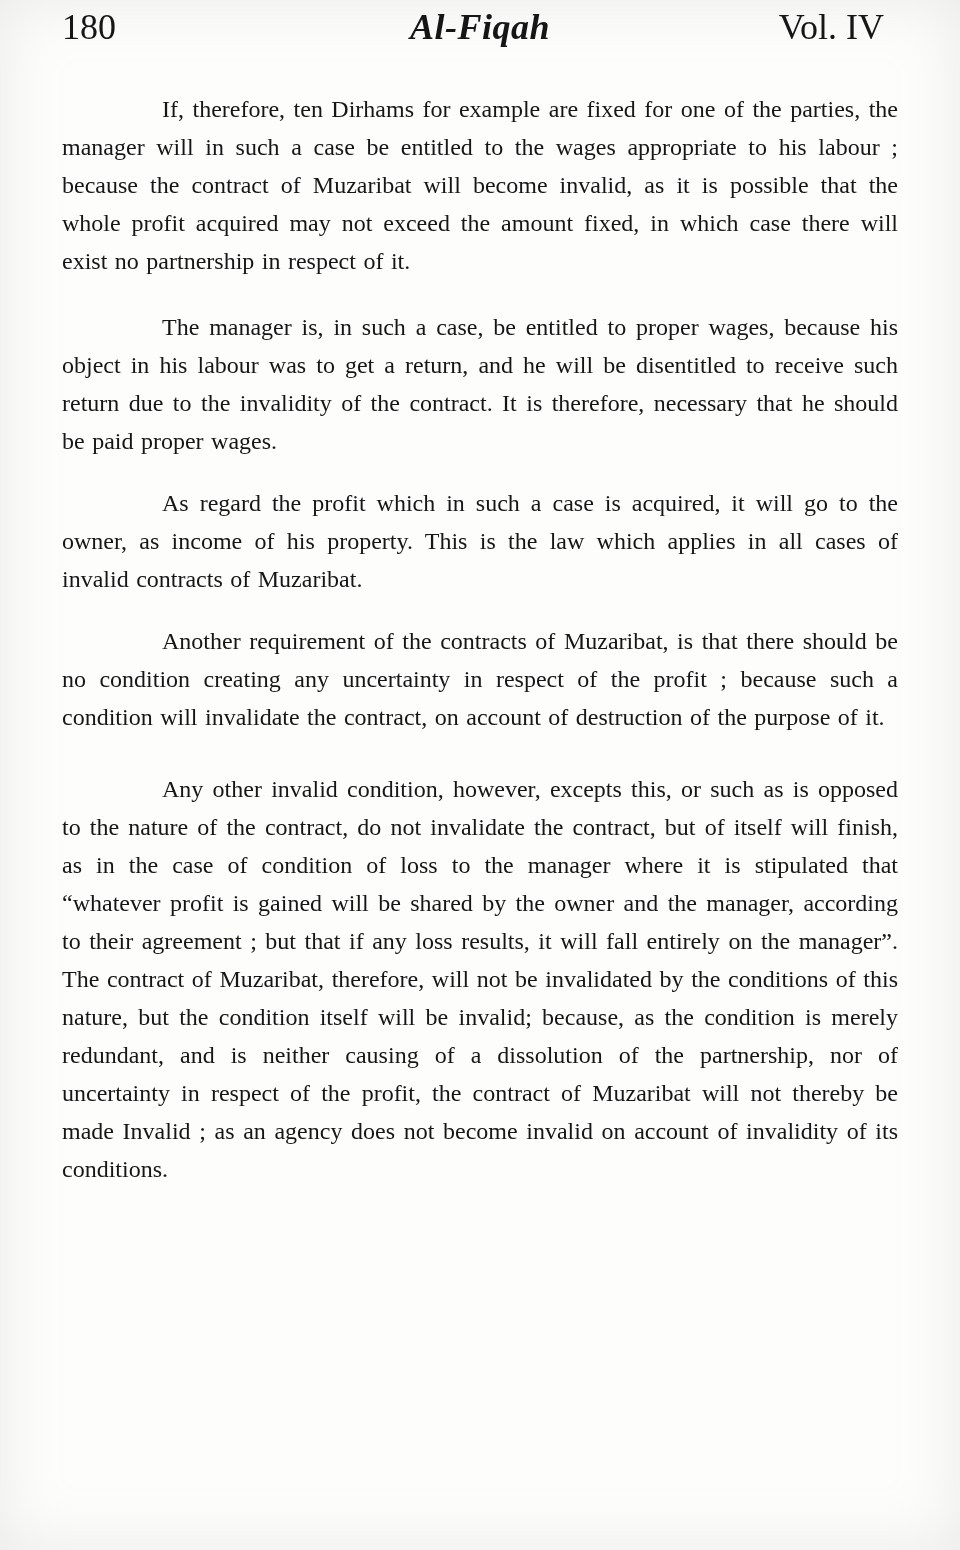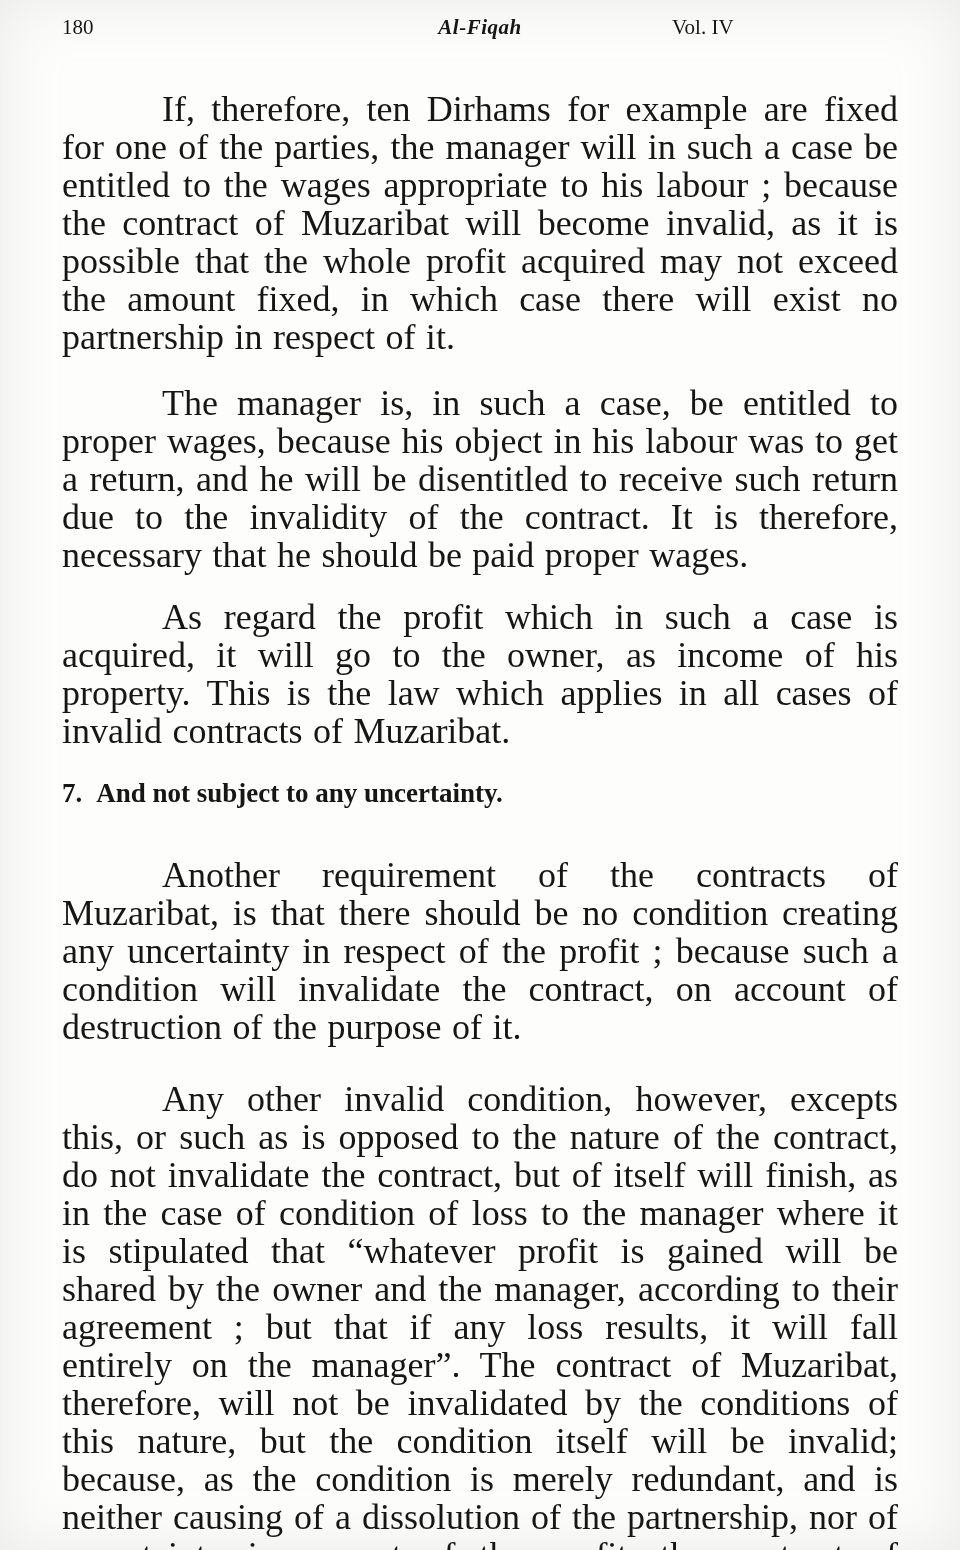--- a/index.html
+++ b/index.html
@@ -17,30 +17,30 @@
     box-shadow: inset 0 0 60px rgba(180,180,175,0.25);
     overflow: hidden;
     font-family: "Liberation Serif", "DejaVu Serif", serif;
     color: #161616;
     padding: 10px 62px 0 62px;
   }
   .page-header {
     display: grid;
     grid-template-columns: 1fr auto 1fr;
     align-items: baseline;
-    font-size: 21px;
+    font-size: 36px;
     line-height: 34px;
   }
   .page-number { text-align: left; }
   .book-title  { text-align: right; font-style: italic; font-weight: bold; letter-spacing: 0.5px; }
-  .volume-label{ text-align: center; padding-right: 14px; }
+  .volume-label{ text-align: right; padding-right: 14px; }
 
   .body-text p {
     margin: 0 0 30px 0;
-    font-size: 36px;
+    font-size: 24px;
     line-height: 38px;
     text-align: justify;
     text-indent: 100px;
     word-spacing: 1.5px;
   }
   p.para-1 { margin-top: 46px; margin-bottom: 28px; }
   p.para-2 { margin-bottom: 24px; }
   p.para-3 { margin-bottom: 24px; }
   p.para-4 { margin-bottom: 34px; }
   p.para-5 { margin-bottom: 0; margin-top: 32px; }
@@ -65,23 +65,20 @@
   </div>
 
   <div class="body-text">
 
     <p class="para-1">If, therefore, ten Dirhams for example are fixed for one of the parties, the manager will in such a case be entitled to the wages appropriate to his labour ; because the contract of Muzaribat will become invalid, as it is possible that the whole profit acquired may not exceed the amount fixed, in which case there will exist no partnership in respect of it.</p>
 
     <p class="para-2">The manager is, in such a case, be entitled to proper wages, because his object in his labour was to get a return, and he will be disentitled to receive such return due to the invalidity of the contract. It is therefore, necessary that he should be paid proper wages.</p>
 
     <p class="para-3">As regard the profit which in such a case is acquired, it will go to the owner, as income of his property. This is the law which applies in all cases of invalid contracts of Muzaribat.</p>
 
-    <div class="section-heading">
-      <span class="section-number">7.</span><span class="section-title">And not subject to any uncertainty.</span>
-    </div>
 
     <p class="para-4">Another requirement of the contracts of Muzaribat, is that there should be no condition creating any uncertainty in respect of the profit ; because such a condition will invalidate the contract, on account of destruction of the purpose of it.</p>
 
     <p class="para-5">Any other invalid condition, however, excepts this, or such as is opposed to the nature of the contract, do not invalidate the contract, but of itself will finish, as in the case of condition of loss to the manager where it is stipulated that “whatever profit is gained will be shared by the owner and the manager, according to their agreement ; but that if any loss results, it will fall entirely on the manager”. The contract of Muzaribat, therefore, will not be invalidated by the conditions of this nature, but the condition itself will be invalid; because, as the condition is merely redundant, and is neither causing of a dissolution of the partnership, nor of uncertainty in respect of the profit,  the contract of Muzaribat will not thereby be made Invalid ; as an agency does not become invalid on account of invalidity of its conditions.</p>
 
   </div>
 
 </div>
 
 </body></html>

